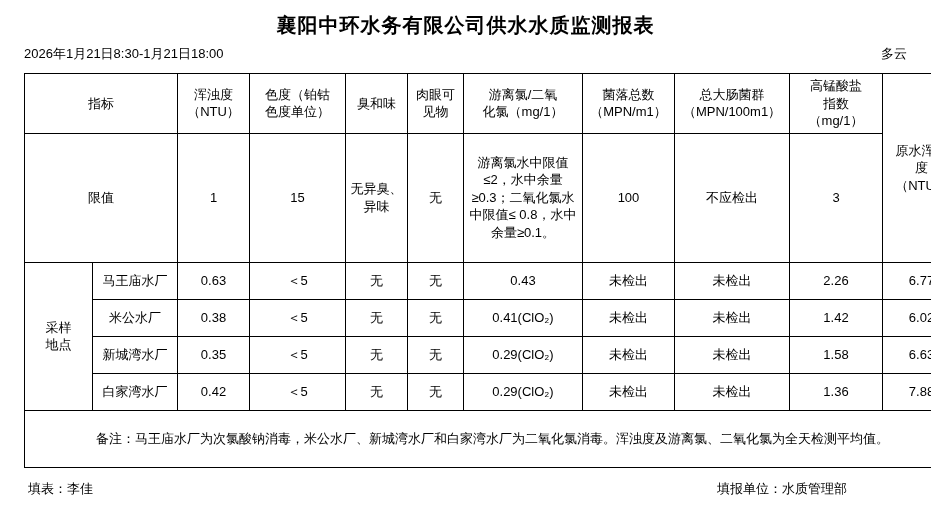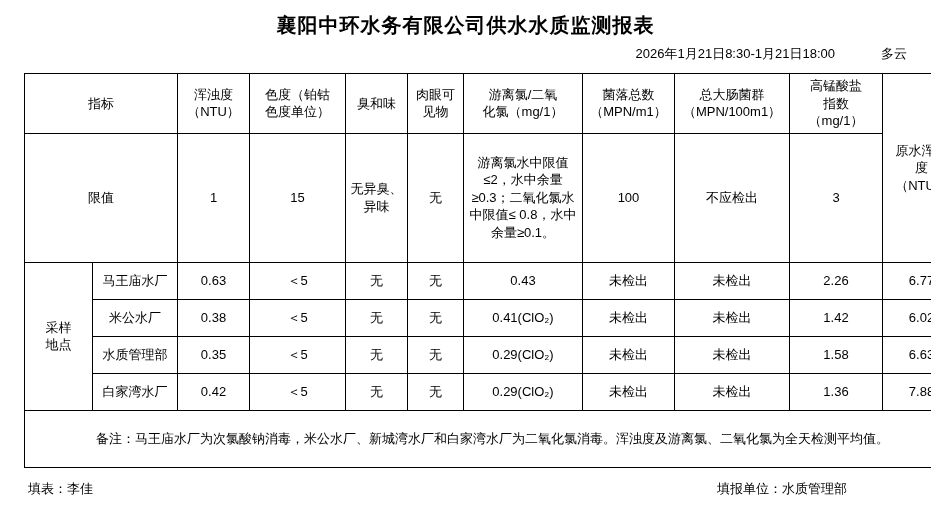--- a/index.html
+++ b/index.html
@@ -24,21 +24,21 @@
   .title {
     text-align: center;
     font-size: 20px;
     font-weight: bold;
     letter-spacing: 1px;
     padding-top: 12px;
     padding-bottom: 6px;
   }
   .subtitle-row {
     display: flex;
-    justify-content: flex-end;
+    justify-content: space-between;
     align-items: center;
     font-size: 13px;
     padding-bottom: 10px;
   }
   .subtitle-row .period { }
   .subtitle-row .weather { margin-left: 46px; }
 
   table.report {
     border-collapse: collapse;
     width: 903px;
@@ -165,21 +165,21 @@
         <td>无</td>
         <td>无</td>
         <td>0.41(ClO₂)</td>
         <td>未检出</td>
         <td>未检出</td>
         <td>1.42</td>
         <td>6.02</td>
       </tr>
 
       <tr>
-        <td class="row-label">水质管理部</td>
+        <td class="row-label">新城湾水厂</td>
         <td>0.35</td>
         <td>＜5</td>
         <td>无</td>
         <td>无</td>
         <td>0.29(ClO₂)</td>
         <td>未检出</td>
         <td>未检出</td>
         <td>1.58</td>
         <td>6.63</td>
       </tr>

